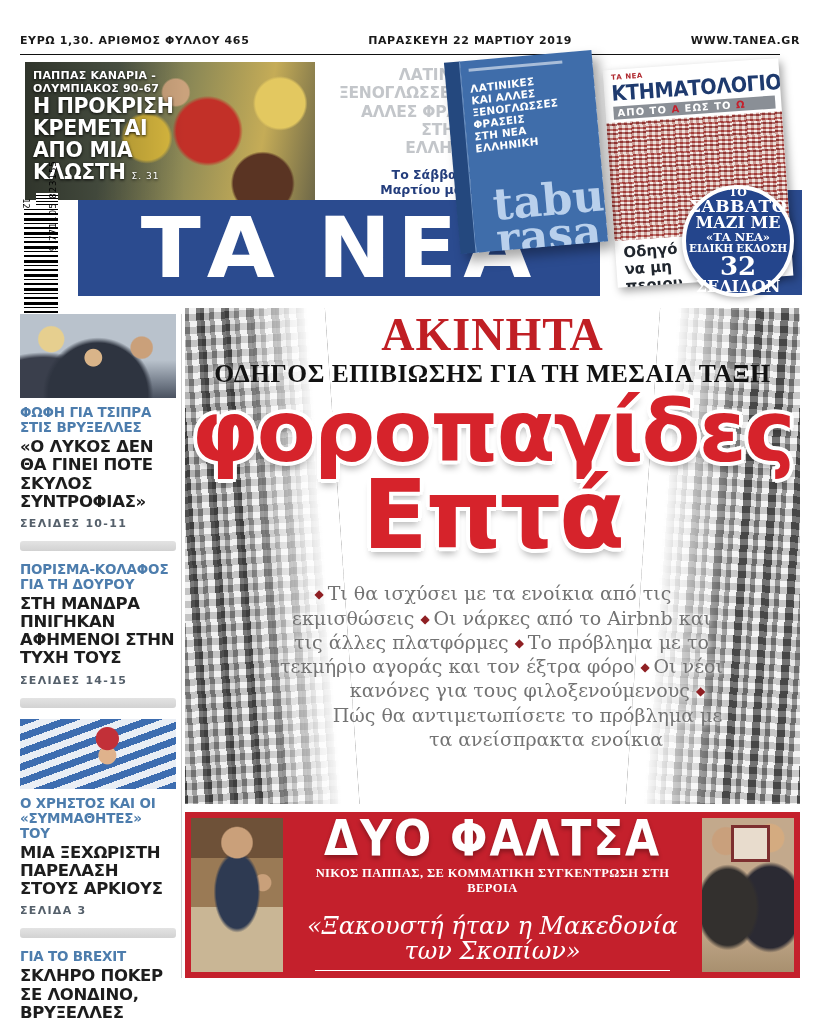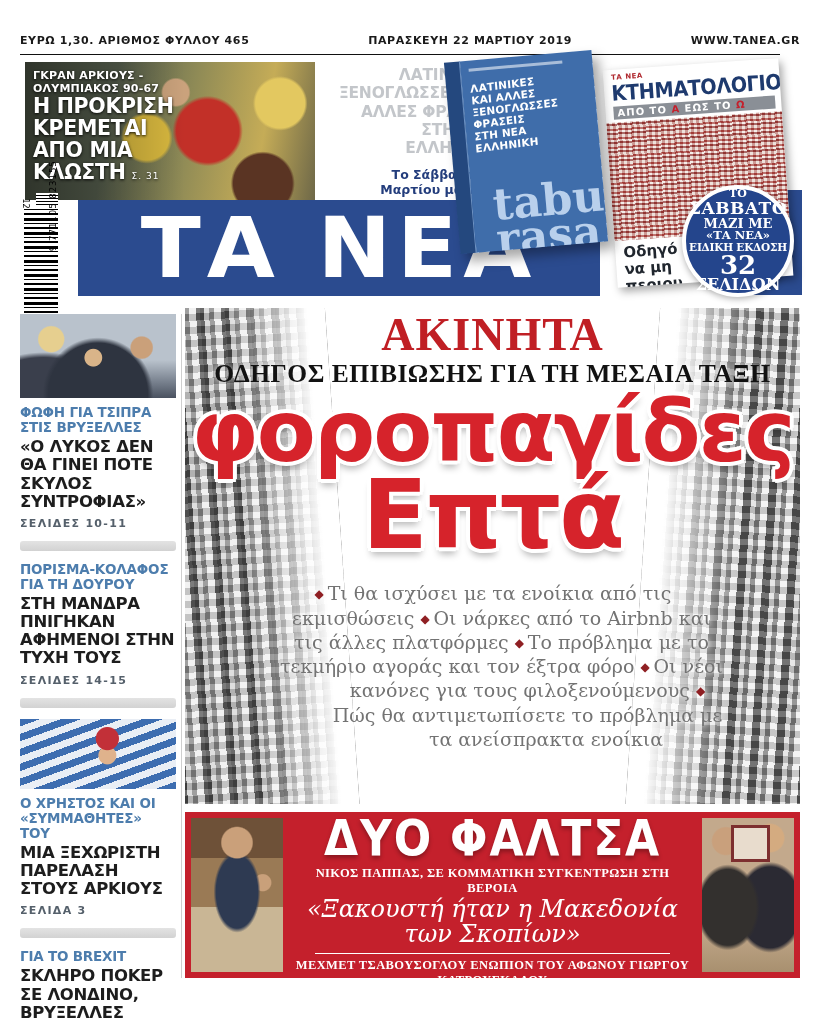--- a/index.html
+++ b/index.html
@@ -63,21 +63,21 @@
       repeating-linear-gradient(90deg, rgba(150,40,40,.35) 0 3px, rgba(255,255,255,.25) 3px 6px),
       repeating-linear-gradient(0deg, #f2e8e2 0 2px, #a8453f 2px 4px, #e8d8d0 4px 7px, #8f3a36 7px 9px); }
   .kt-teaser { padding:4px 0 0 8px; }
   .kt-teaser div { font-size:15px; font-weight:bold; color:#20262e; line-height:1.12; }
   .kt-badge { position:absolute; right:8px; bottom:-2px; width:112px; height:112px; border-radius:50%;
               background:#24458c; border:4px solid #fff; box-shadow:0 2px 6px rgba(0,0,0,.3);
               display:flex; flex-direction:column; align-items:center; justify-content:center;
               color:#fff; font-family:"DejaVu Serif","Liberation Serif",serif; font-weight:bold;
               text-align:center; line-height:1.02; z-index:7; }
   .kt-badge .b0 { font-size:11px; } .kt-badge .b1 { font-size:17px; letter-spacing:.5px; }
-  .kt-badge .b2 { font-size:13px; } .kt-badge .b3 { font-size:11.5px; }
+  .kt-badge .b2 { font-size:16px; } .kt-badge .b3 { font-size:11.5px; }
   .kt-badge .b4 { font-size:10.5px; letter-spacing:-.2px; }
   .kt-badge .b5 { font-size:26px; line-height:.95; } .kt-badge .b6 { font-size:16px; }
 
   
   .masthead { position:absolute; left:78px; top:200px; width:522px; height:96px; background:#2b4b8f;
               display:flex; align-items:center; justify-content:center; z-index:2; }
   .masthead h1 { color:#fff; font-size:88px; font-weight:bold; letter-spacing:6px;
                  transform:scaleY(.95); white-space:nowrap; }
   .barcode { position:absolute; left:22px; top:193px; width:52px; height:122px; }
   .bc-bars { position:absolute; left:2px; top:16px; width:34px; height:104px;
@@ -152,40 +152,40 @@
       radial-gradient(ellipse at 28% 58%, #33302e 0 30%, transparent 34%),
       radial-gradient(ellipse at 74% 58%, #2b2a33 0 32%, transparent 36%),
       linear-gradient(180deg,#c3a98c 0 70%,#a8906f); }
   .bn-frame { position:absolute; top:7px; left:32%; width:42%; height:24%; background:#e8dccd; border:3px solid #7d2f2f; }
   .bn-center { flex:1; text-align:center; padding:2px 8px 16px; }
   .bn-title { font-size:49px; font-weight:bold; letter-spacing:2px; line-height:1; transform:scaleX(.9);
               text-shadow:0 3px 5px rgba(0,0,0,.3); }
   .bn-kicker { font-family:"Liberation Serif","DejaVu Serif",serif; font-weight:bold; font-size:12.5px;
                letter-spacing:.4px; margin-top:3px; }
   .bn-quote { font-family:"DejaVu Serif","Liberation Serif",serif; font-style:italic; font-size:24px;
-              line-height:1.05; margin-top:1px; }
+              line-height:1.05; margin-top:18px; }
   .bn-rule { width:88%; height:1px; background:#fff; margin:6px auto 4px; }
 </style>
 </head>
 <body>
 
 <div class="page">
 
   <header class="topbar">
     <span>ΕΥΡΩ 1,30. ΑΡΙΘΜΟΣ ΦΥΛΛΟΥ 465</span>
     <span>ΠΑΡΑΣΚΕΥΗ 22 ΜΑΡΤΙΟΥ 2019</span>
     <span>WWW.TANEA.GR</span>
   </header>
   <div class="toprule"></div>
 
   <div class="bb">
     <div class="bb-shade"></div>
     <div class="bb-text">
       <div class="bb-kicker">
-        <div>ΓΚΡΑΝ ΑΡΚΙΟΥΣ -</div>
+        <div>ΠΑΠΠΑΣ ΚΑΝΑΡΙΑ -</div>
         <div>ΟΛΥΜΠΙΑΚΟΣ 90-67</div>
       </div>
       <div class="bb-head">
         <div>Η ΠΡΟΚΡΙΣΗ</div>
         <div>ΚΡΕΜΕΤΑΙ</div>
         <div>ΑΠΟ ΜΙΑ</div>
         <div><span>ΚΛΩΣΤΗ</span><span class="bb-page">Σ. 31</span></div>
       </div>
     </div>
   </div>

